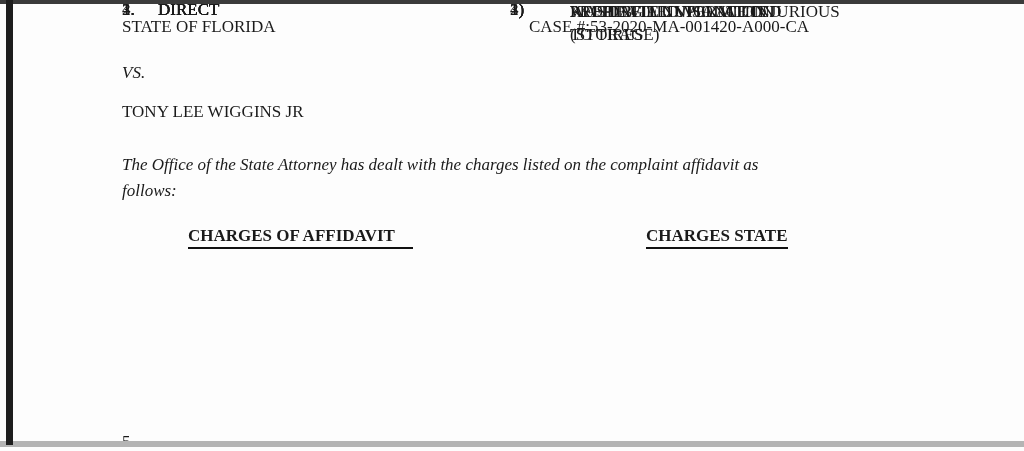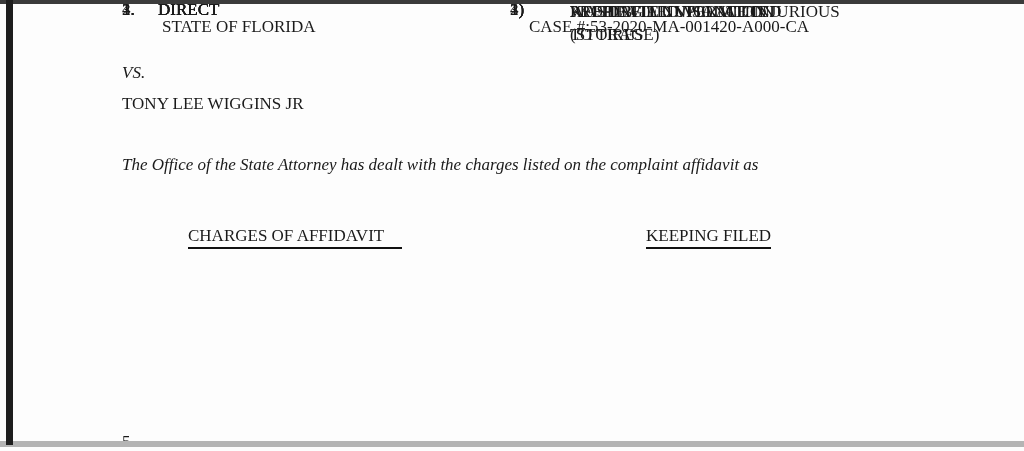--- a/index.html
+++ b/index.html
@@ -33,40 +33,40 @@
     z-index: 4;
   }
   .bottom-edge {
     position: absolute; left: 0; top: 441px;
     width: 1024px; height: 6px;
     background: var(--bottom-edge, #b4b4b4);
     z-index: 3;
   }
 
   
-  .plaintiff  { left: 122px; top: 17px; margin-left: 40px; }
+  .plaintiff  { left: 122px; top: 17px; }
   .case-line  { left: 529px; top: 17px; }
   .case-number { }
   .versus     { left: 122px; top: 63px; font-style: italic; }
-  .defendant  { left: 122px; top: 94px; font-family: Liberation Serif, serif; }
+  .defendant  { left: 122px; top: 102px; font-family: Liberation Serif, serif; }
 
   
   .intro {
     position: absolute;
     left: 122px; top: 152px;
     width: 800px;
     line-height: 26px;
   }
   .intro div { white-space: nowrap; font-style: italic; }
 
   
   .col-header {
     position: absolute;
     top: 226px;
-    font-weight: normal;
+    font-weight: bold;
     border-bottom: 2px solid #111;
     padding-bottom: 1px;
     white-space: nowrap;
   }
   .affidavit-header { left: 188px; padding-right: 18px; }
   .filed-header     { left: 646px; }
 
   
   .charge-row {
     position: absolute;
@@ -102,24 +102,25 @@
 
   <div class="abs plaintiff">STATE OF FLORIDA</div>
   <div class="abs case-line">
     <span>CASE #:</span><span class="case-number">53-2020-MA-001420-A000-CA</span>
   </div>
   <div class="abs versus">VS.</div>
   <div class="abs defendant">TONY LEE WIGGINS JR</div>
 
   <div class="intro">
     <div>The Office of the State Attorney has dealt with the charges listed on the complaint affidavit as</div>
+    <div>follows:</div>
   </div>
 
   <div class="col-header affidavit-header">CHARGES OF AFFIDAVIT</div>
-  <div class="col-header filed-header">KEEPING FILED</div>
+  <div class="col-header filed-header">CHARGES STATE</div>
 
   <div class="charge-row">
     <span class="num-left">1.</span>
     <span class="disposition">DIRECT</span>
     <span class="num-right">1)</span>
     <div class="filed">
       <div>PROHIBITED VIOLATION</div>
     </div>
   </div>
 

